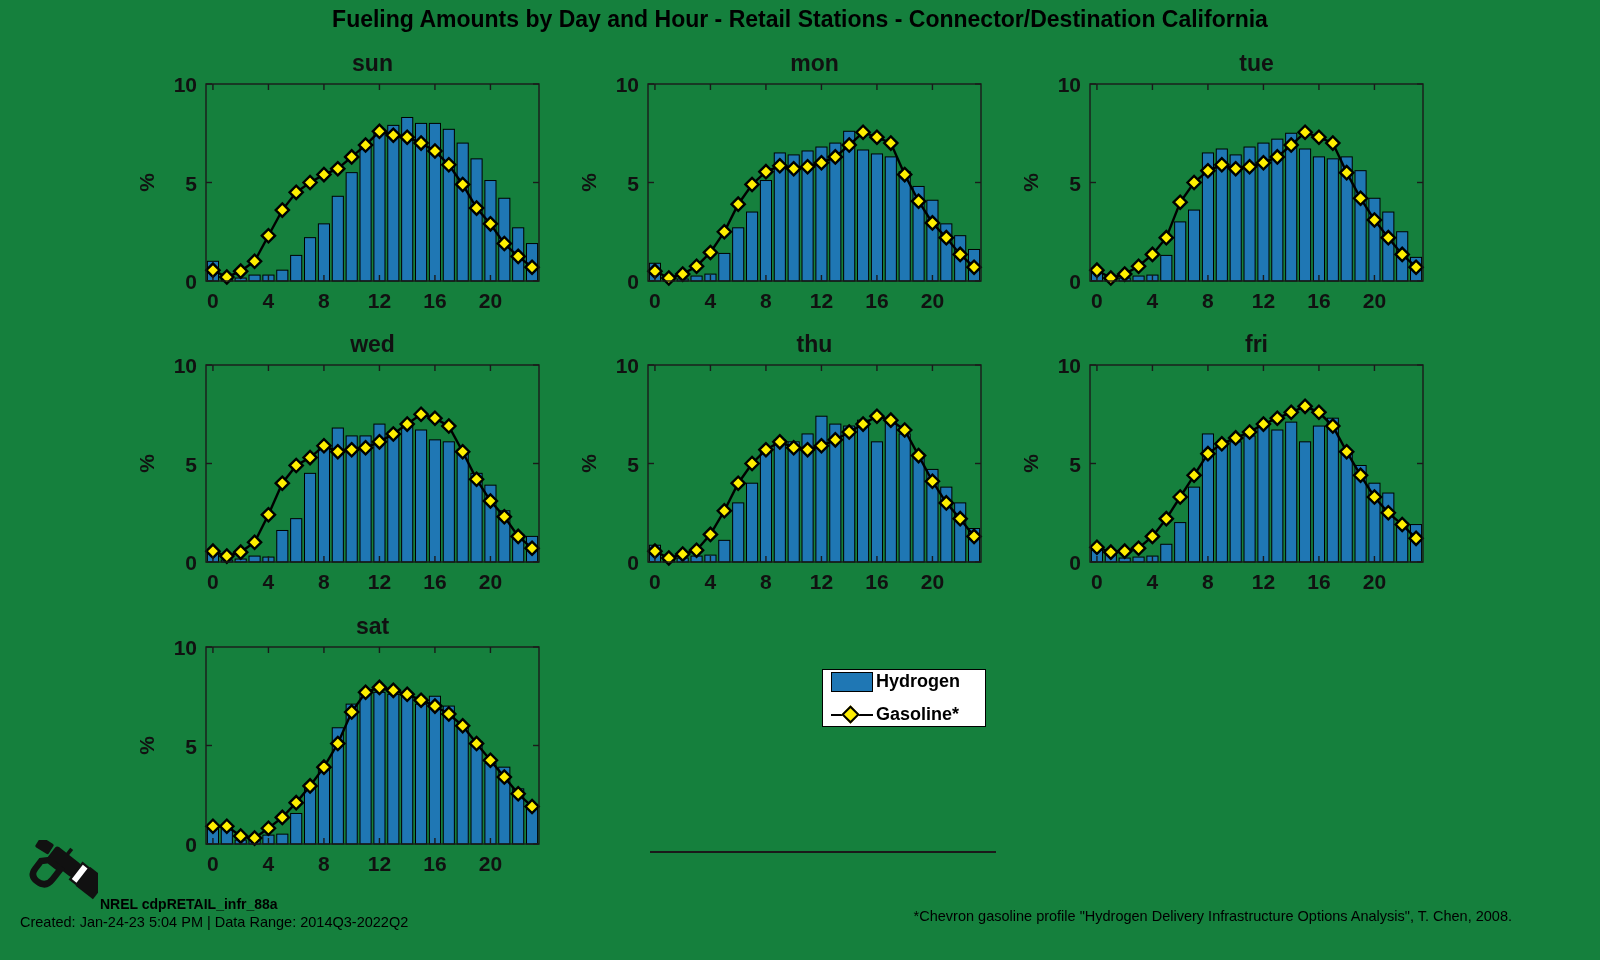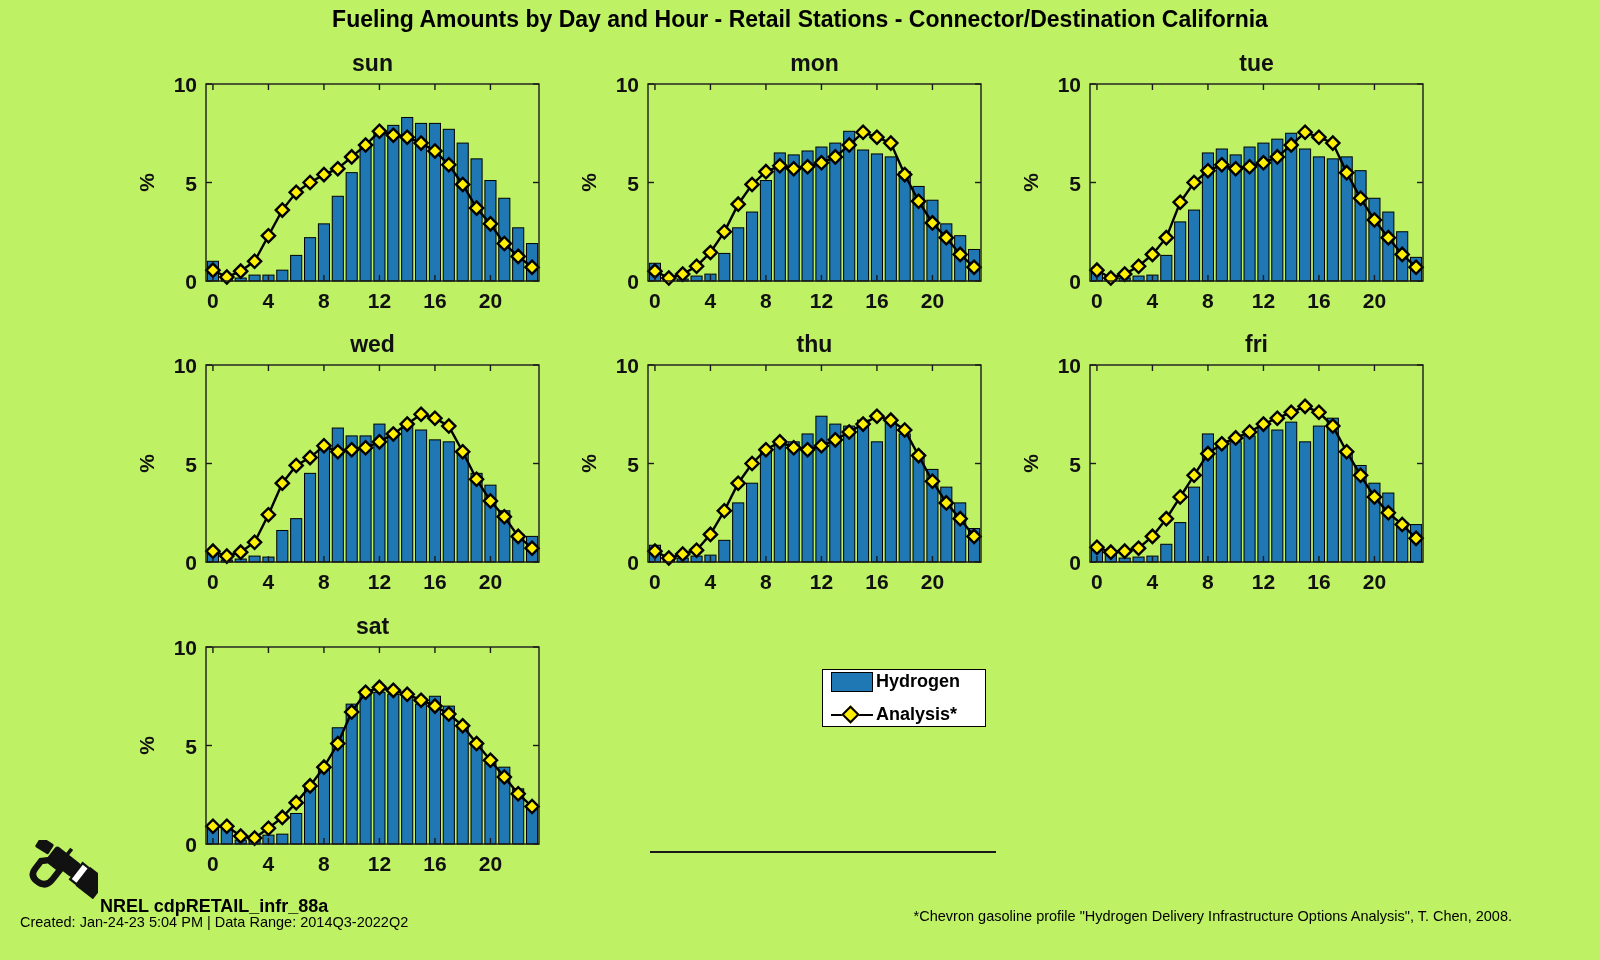--- a/index.html
+++ b/index.html
@@ -1,16 +1,16 @@
 <!DOCTYPE html>
 <html><head>
 <meta charset="utf-8">
 <style>
   html,body{margin:0;padding:0;background:#fff;}
-  #canvas{position:relative;width:1600px;height:960px;background:#bef264;overflow:hidden;
+  #canvas{position:relative;width:1600px;height:960px;background:#15803d;overflow:hidden;
           font-family:"Liberation Sans", sans-serif;color:#000;}
   #main-title{position:absolute;left:0;top:6px;width:1600px;text-align:center;
               font-size:23px;font-weight:bold;letter-spacing:0px;}
   #plots-svg{position:absolute;left:0;top:0;}
   svg text{font-family:"Liberation Sans", sans-serif;fill:#111;}
   .sp-title{font-size:23px;font-weight:bold;}
   .tick-label{font-size:21px;font-weight:bold;}
   .y-label{font-size:21px;font-weight:bold;}
   #legend{position:absolute;left:822px;top:669px;width:164px;height:58px;background:#fff;
           border:1.5px solid #000;display:flex;flex-direction:column;justify-content:center;
@@ -18,21 +18,21 @@
   .legend-row{display:flex;align-items:center;height:24px;}
   .legend-swatch-bar{width:42px;height:20px;background:#1f77b4;border:1.5px solid #000;box-sizing:border-box;}
   .legend-line-wrap{width:42px;height:20px;position:relative;}
   .legend-line{position:absolute;left:0;top:9px;width:42px;height:2.5px;background:#000;}
   .legend-diamond{position:absolute;left:13px;top:3px;width:13px;height:13px;background:#ffef00;
                   border:2.5px solid #000;transform:rotate(45deg);box-sizing:border-box;}
   .legend-label{font-size:18px;font-weight:bold;margin-left:3px;}
   #divider-line{position:absolute;left:650px;top:851px;width:346px;border-top:2px solid #1a1a1a;}
   #footer-left{position:absolute;left:0;top:838px;}
   #pump-icon{position:absolute;left:6px;top:2px;}
-  #footer-title{position:absolute;left:100px;top:58px;font-size:18px;font-weight:bold;white-space:nowrap;}
+  #footer-title{position:absolute;left:100px;top:58px;font-size:14px;font-weight:bold;white-space:nowrap;}
   #footer-meta{position:absolute;left:20px;top:76px;font-size:14.5px;white-space:nowrap;}
   #footnote{position:absolute;right:88px;top:908px;font-size:14.5px;}
 </style>
 </head>
 <body>
 
 <div id="canvas">
 
   <div id="main-title">Fueling Amounts by Day and Hour - Retail Stations - Connector/Destination California</div>
 
@@ -609,21 +609,21 @@
   <div id="legend">
     <div class="legend-row">
       <div class="legend-swatch-bar"></div>
       <div class="legend-label">Hydrogen</div>
     </div>
     <div class="legend-row">
       <div class="legend-line-wrap">
         <div class="legend-line"></div>
         <div class="legend-diamond"></div>
       </div>
-      <div class="legend-label">Analysis*</div>
+      <div class="legend-label">Gasoline*</div>
     </div>
   </div>
 
   <div id="divider-line"></div>
 
   <div id="footer-left">
     <svg id="pump-icon" width="92" height="92" viewBox="0 0 100 100">
       <g transform="rotate(38 50 50)">
         <rect x="8" y="14" width="17" height="13" rx="2" fill="#111" transform="rotate(-6 16 20)"></rect>
         <rect x="27" y="12" width="34" height="18" rx="3" fill="#111"></rect>

